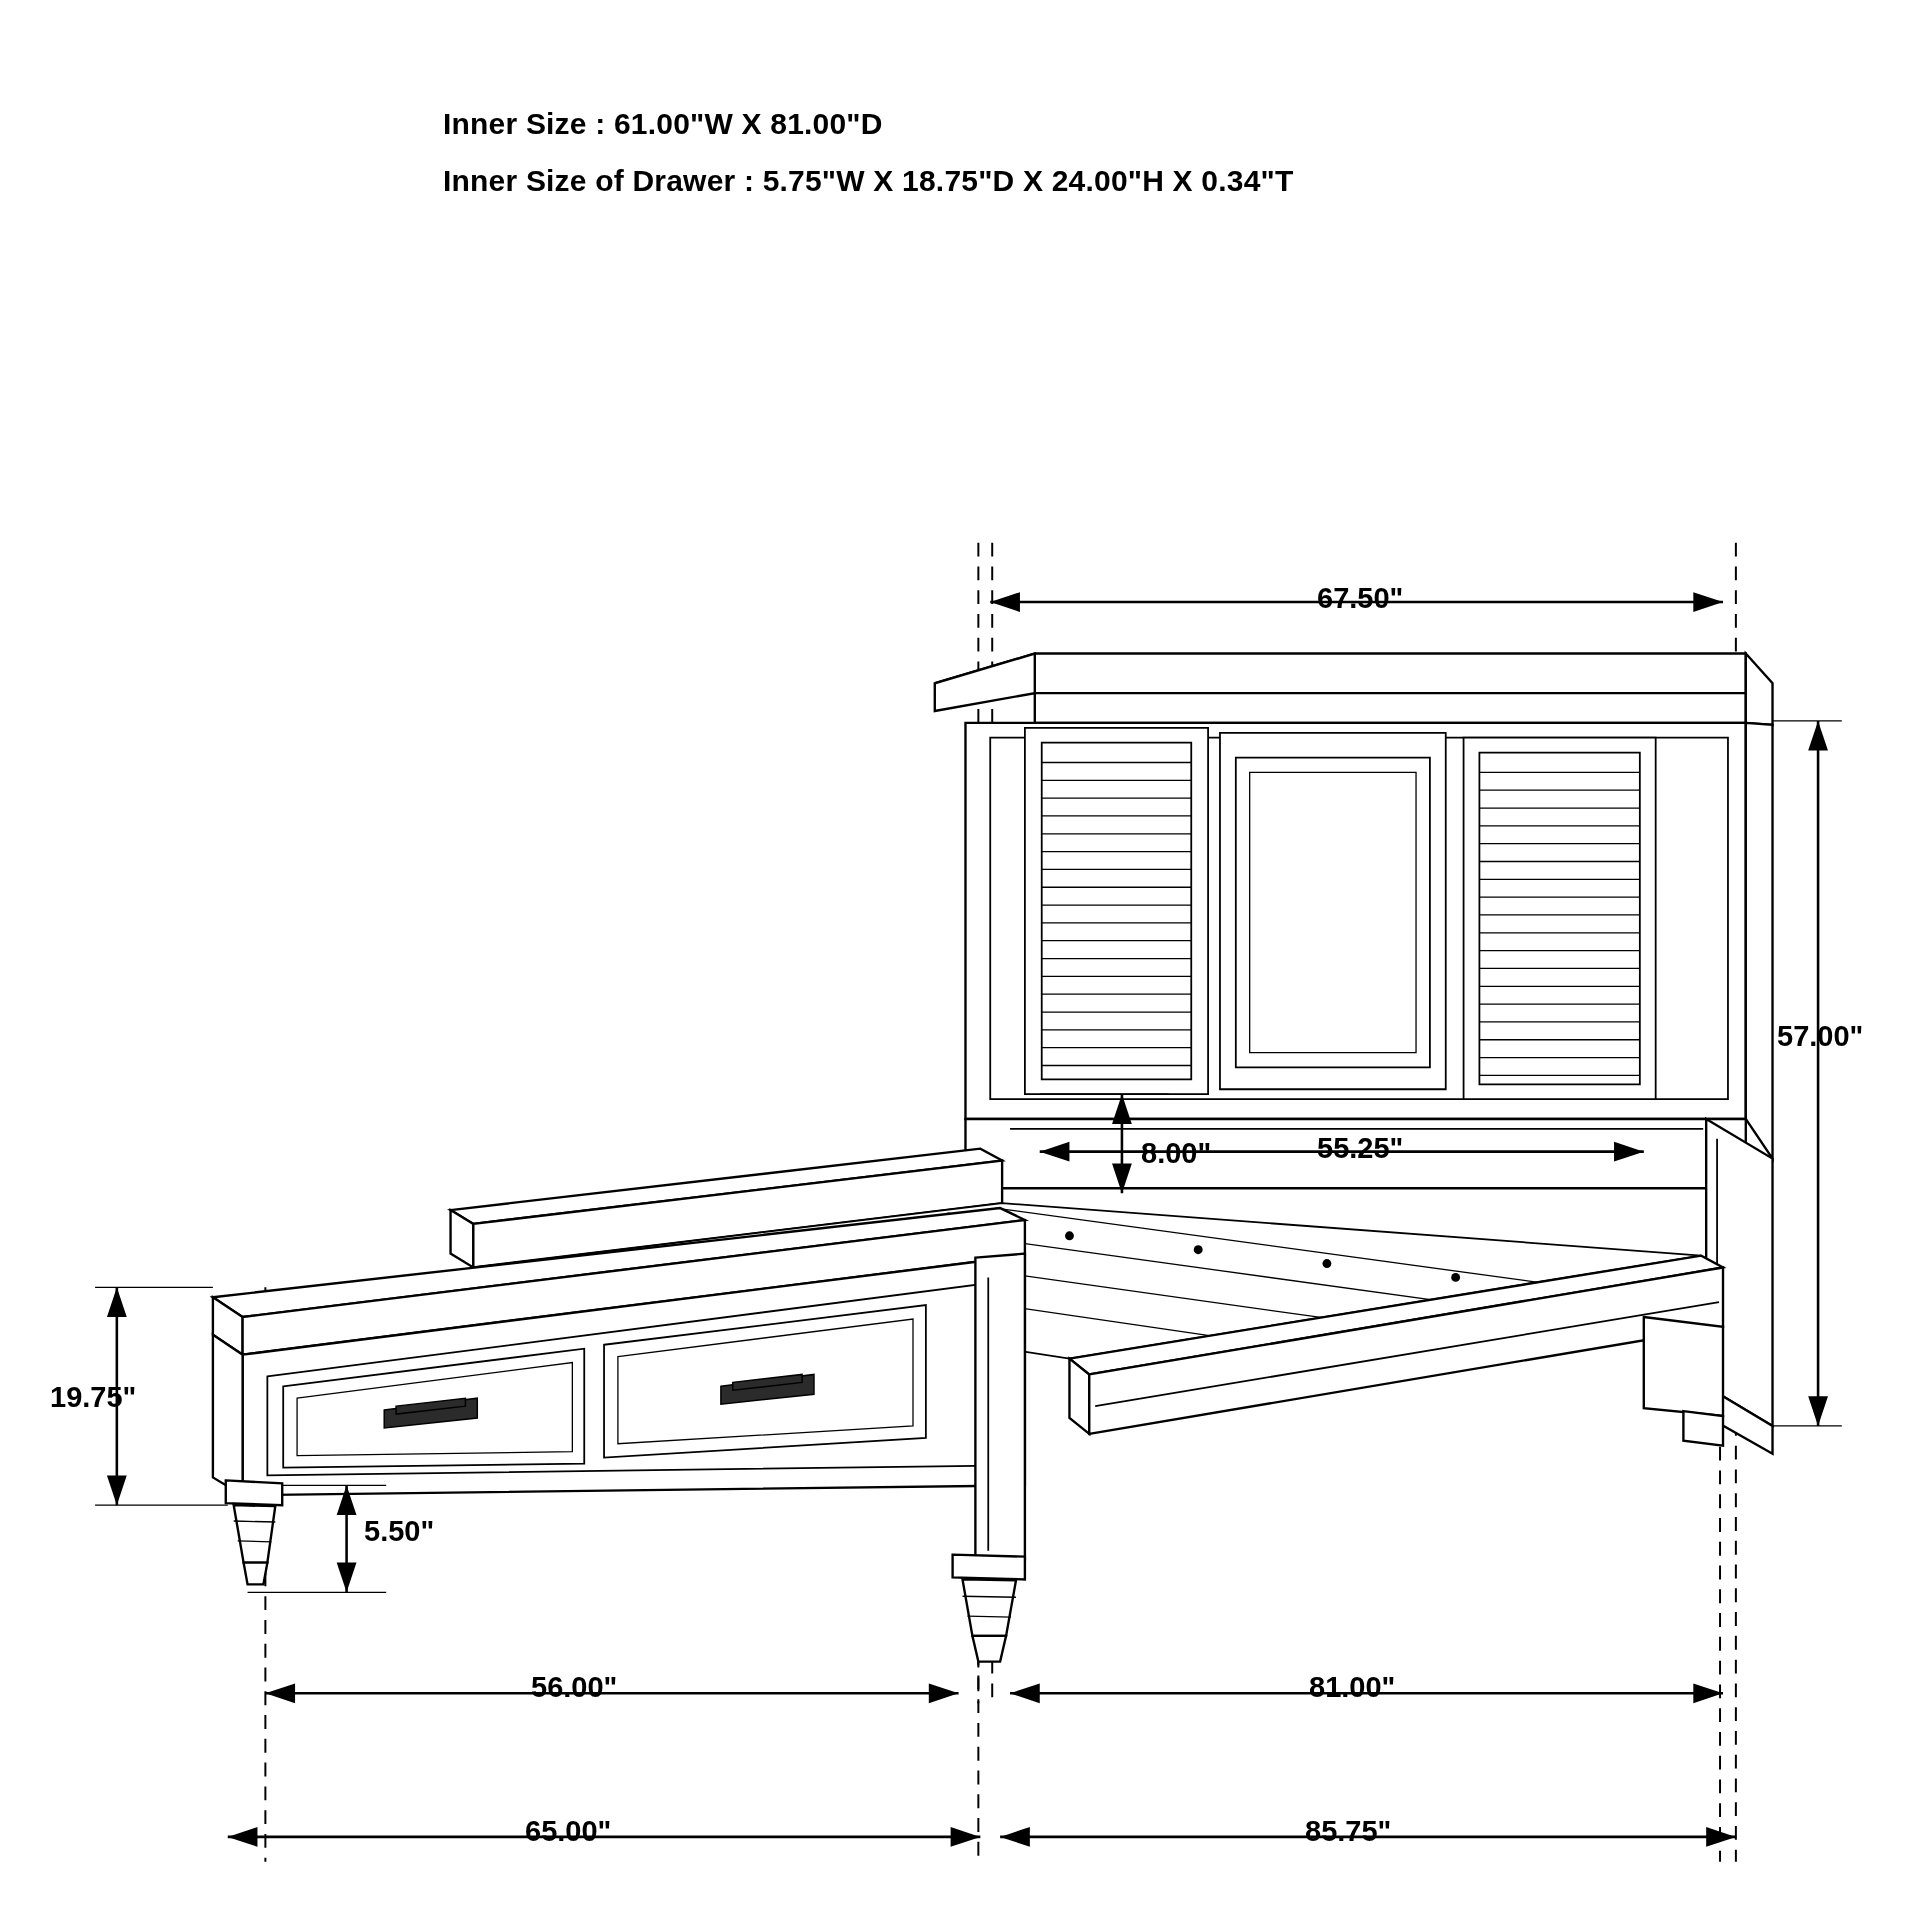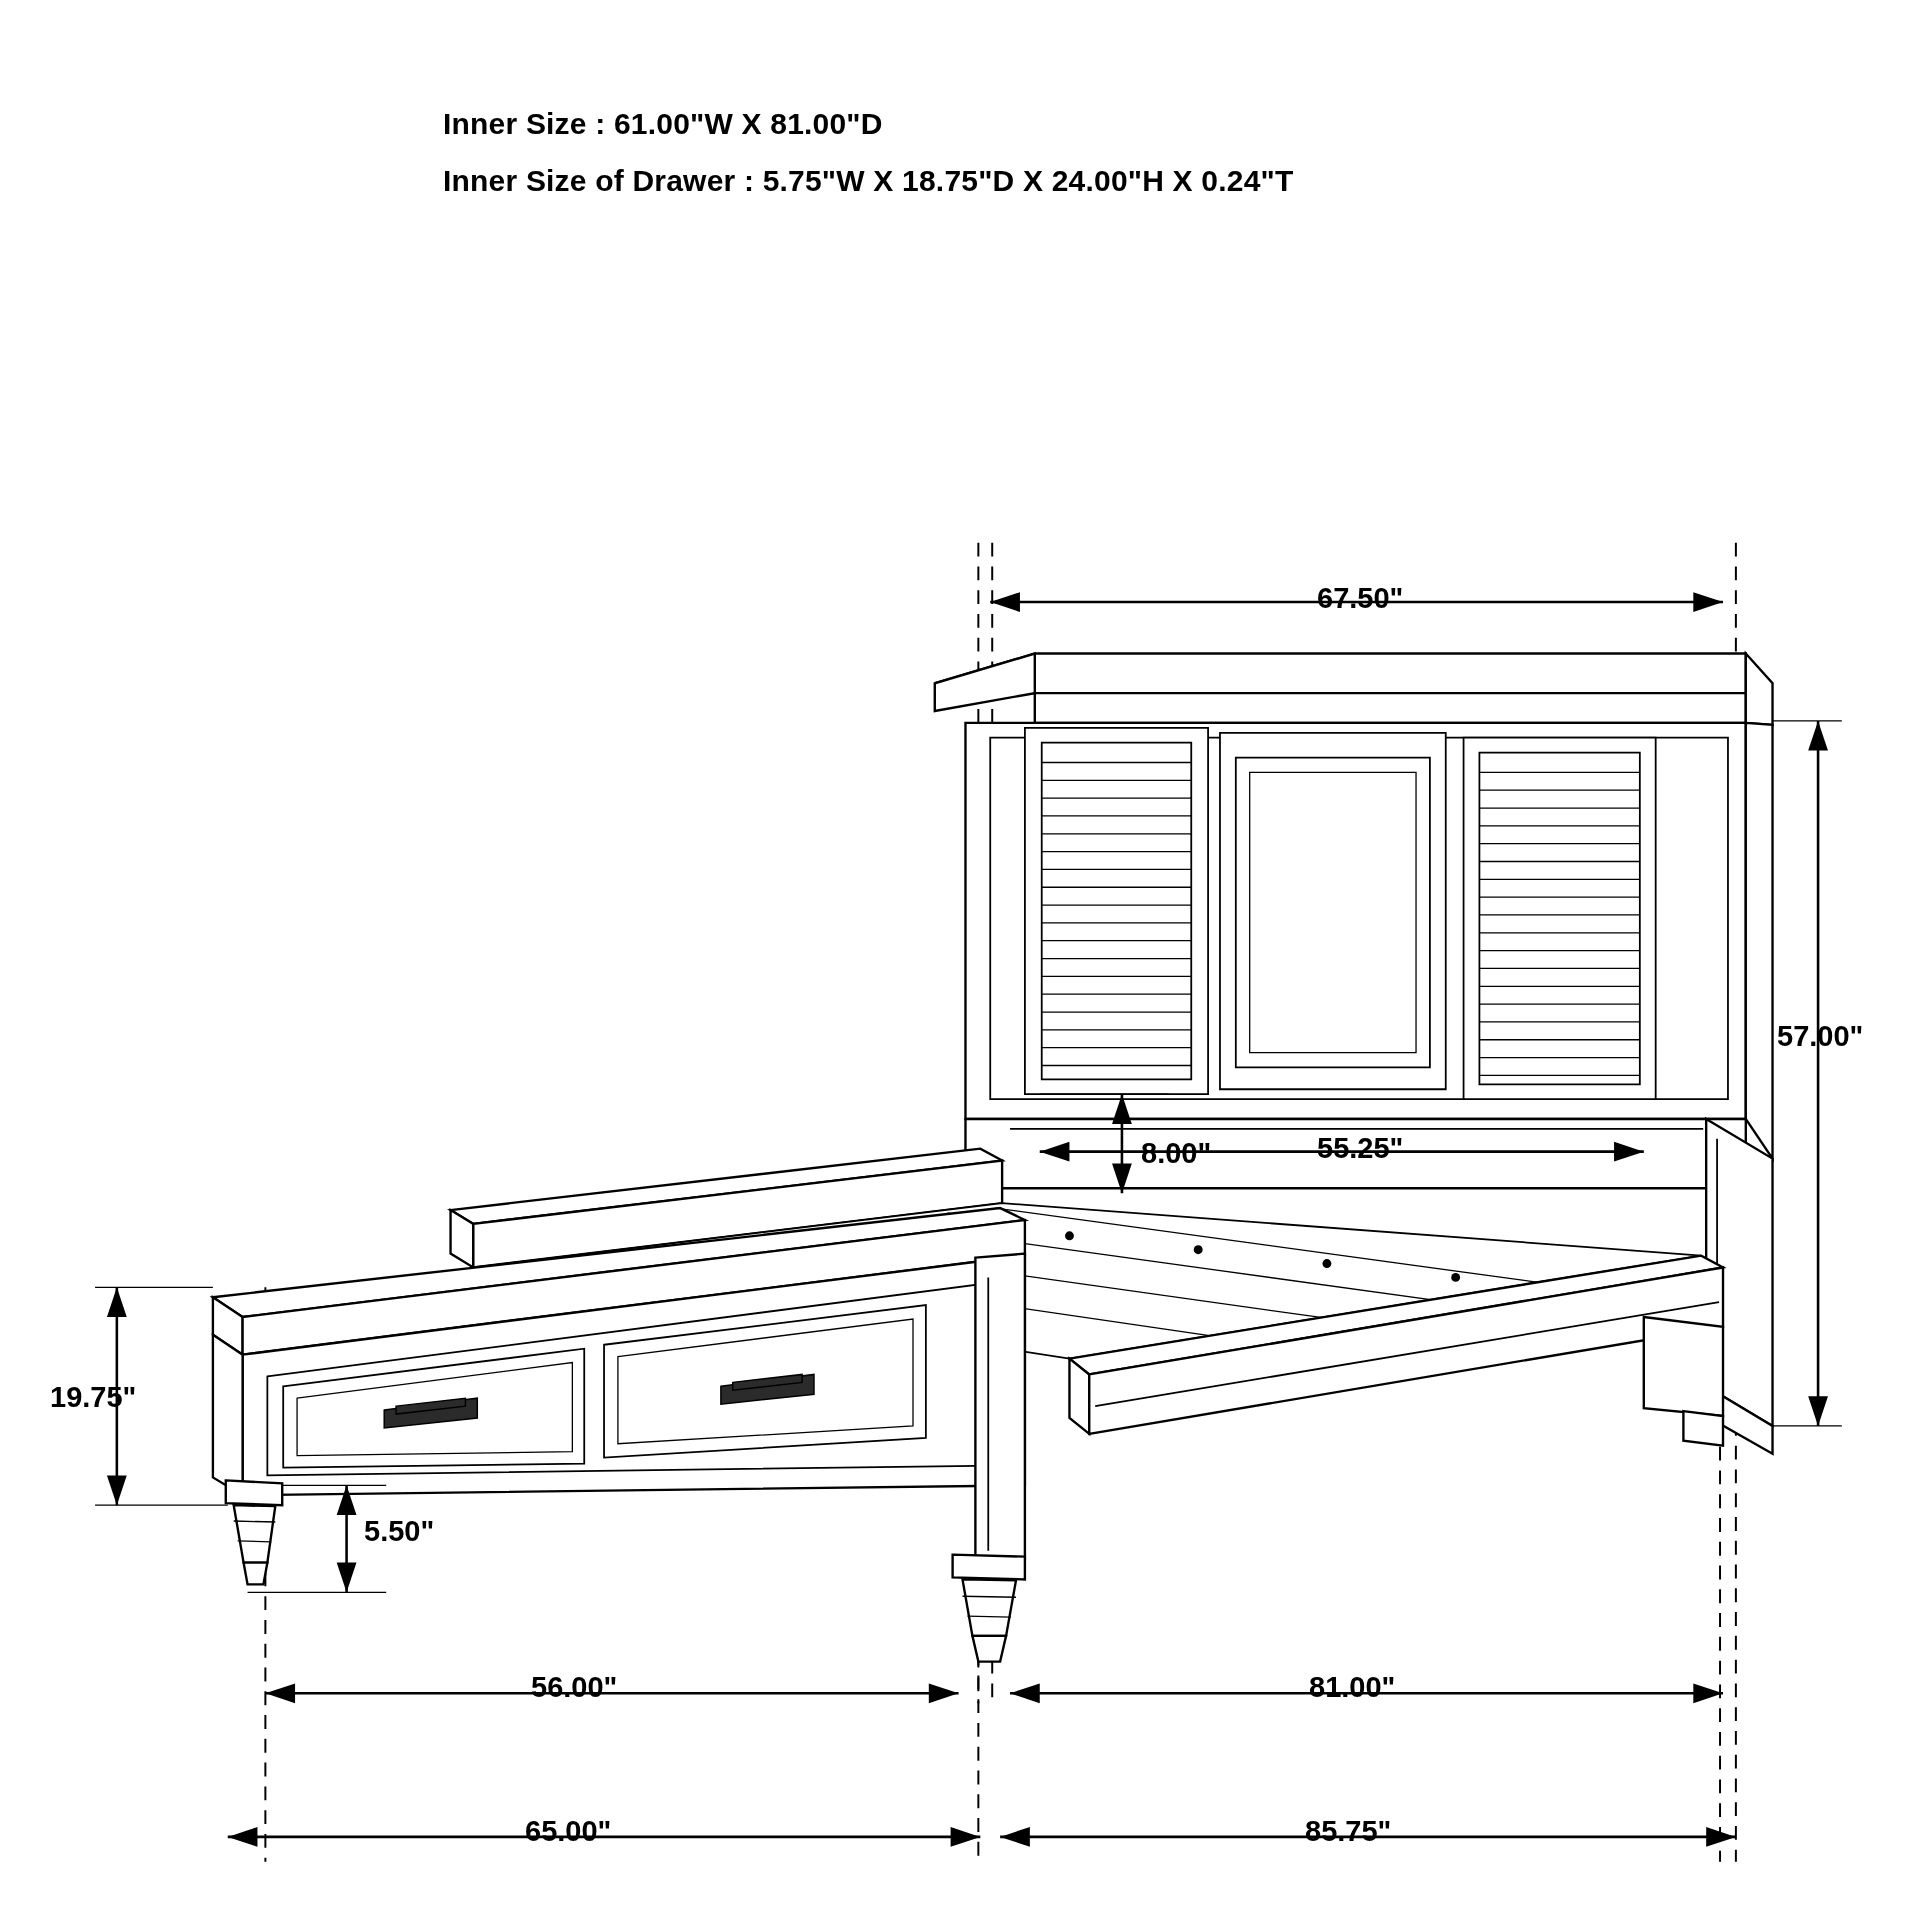--- a/index.html
+++ b/index.html
@@ -17,21 +17,21 @@
   .wht{fill:#ffffff;stroke:#000;stroke-width:2.4;}
   .wht2{fill:#ffffff;stroke:#000;stroke-width:1.8;}
   .dark{fill:#2b2b2b;stroke:#000;stroke-width:1.5;}
 </style>
 </head>
 <body>
 
 <div id="stage">
 
   <div class="spec" id="spec1">Inner Size : 61.00"W X 81.00"D</div>
-  <div class="spec" id="spec2">Inner Size of Drawer : 5.75"W X 18.75"D X 24.00"H X 0.24"T</div>
+  <div class="spec" id="spec2">Inner Size of Drawer : 5.75"W X 18.75"D X 24.00"H X 0.34"T</div>
 
   <svg width="1927" height="1927" viewBox="0 0 1946 1946">
 
     <g>
       <path class="dash" d="M988,548 L988,1190"></path>
       <path class="dash" d="M988,1190 L988,1720"></path>
       <path class="dash" d="M1002,548 L1002,1720"></path>
       <path class="dash" d="M1753,548 L1753,1880"></path>
       <path class="dash" d="M1737,1245 L1737,1880"></path>
       <path class="dash" d="M268,1300 L268,1880"></path>

